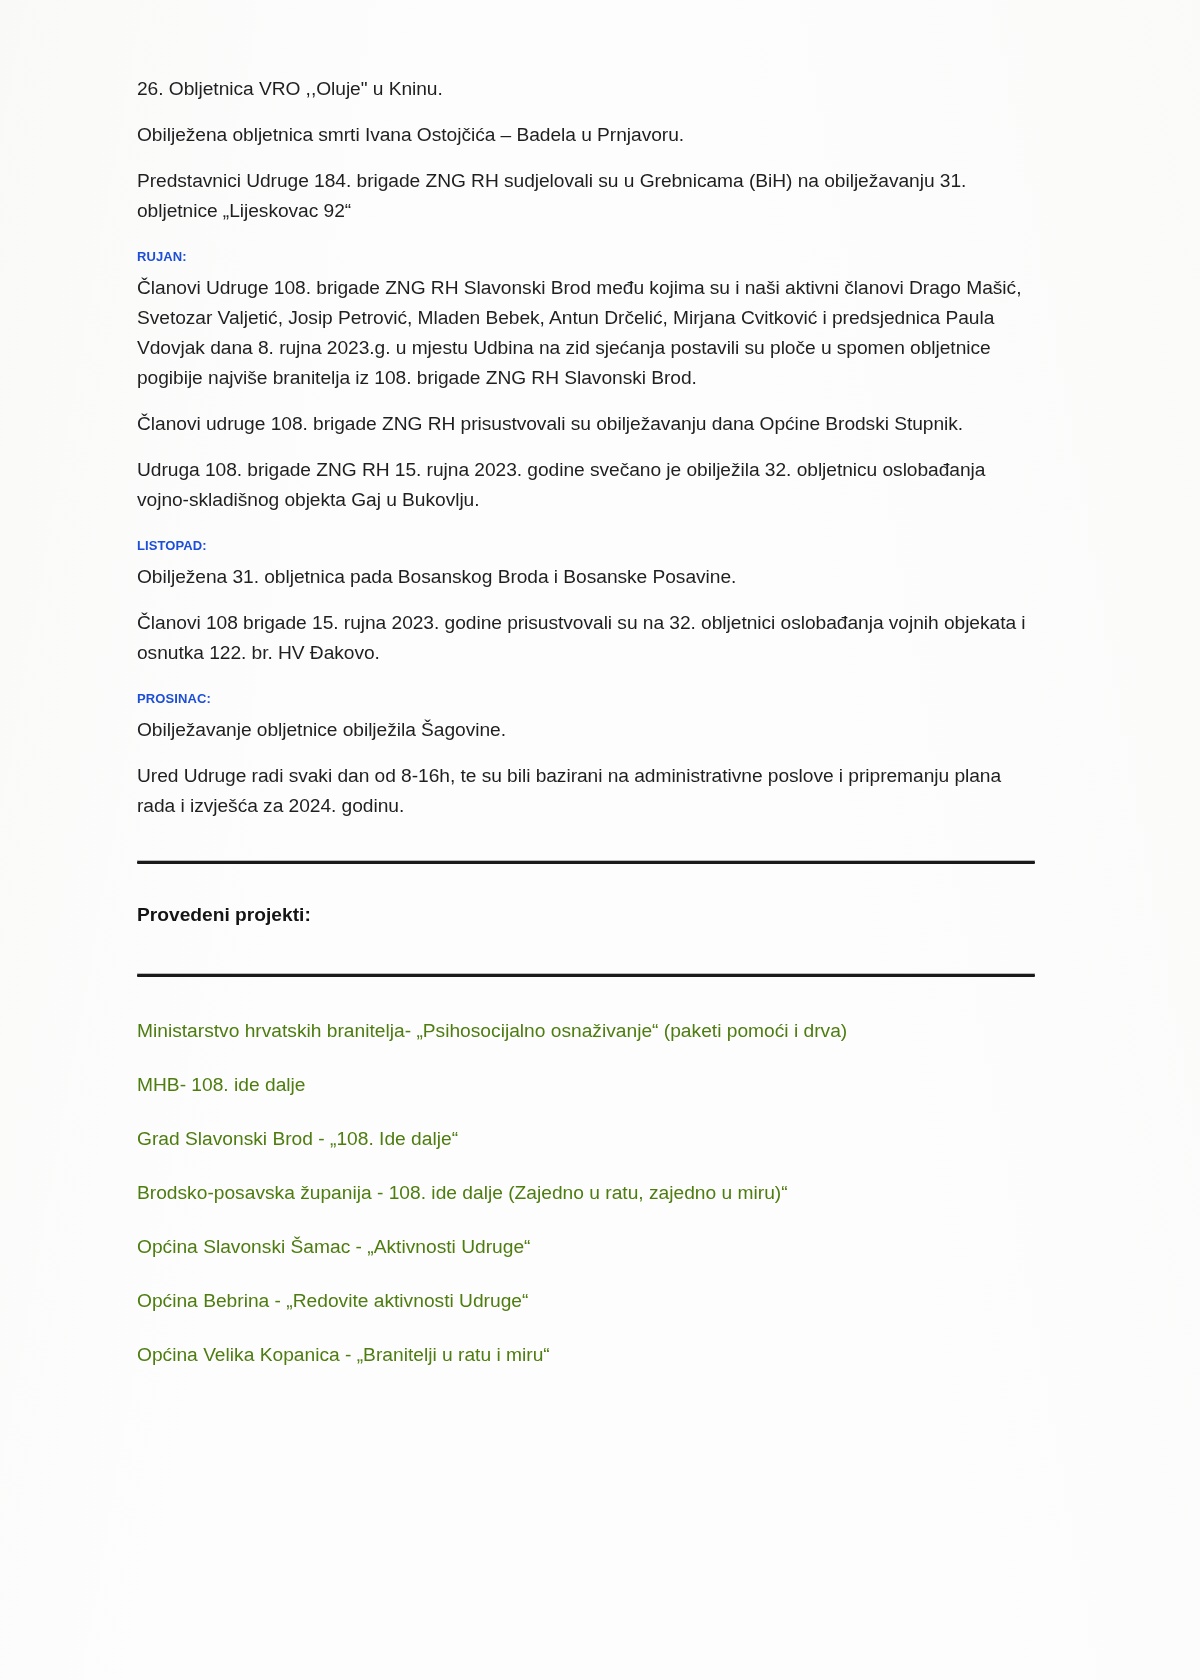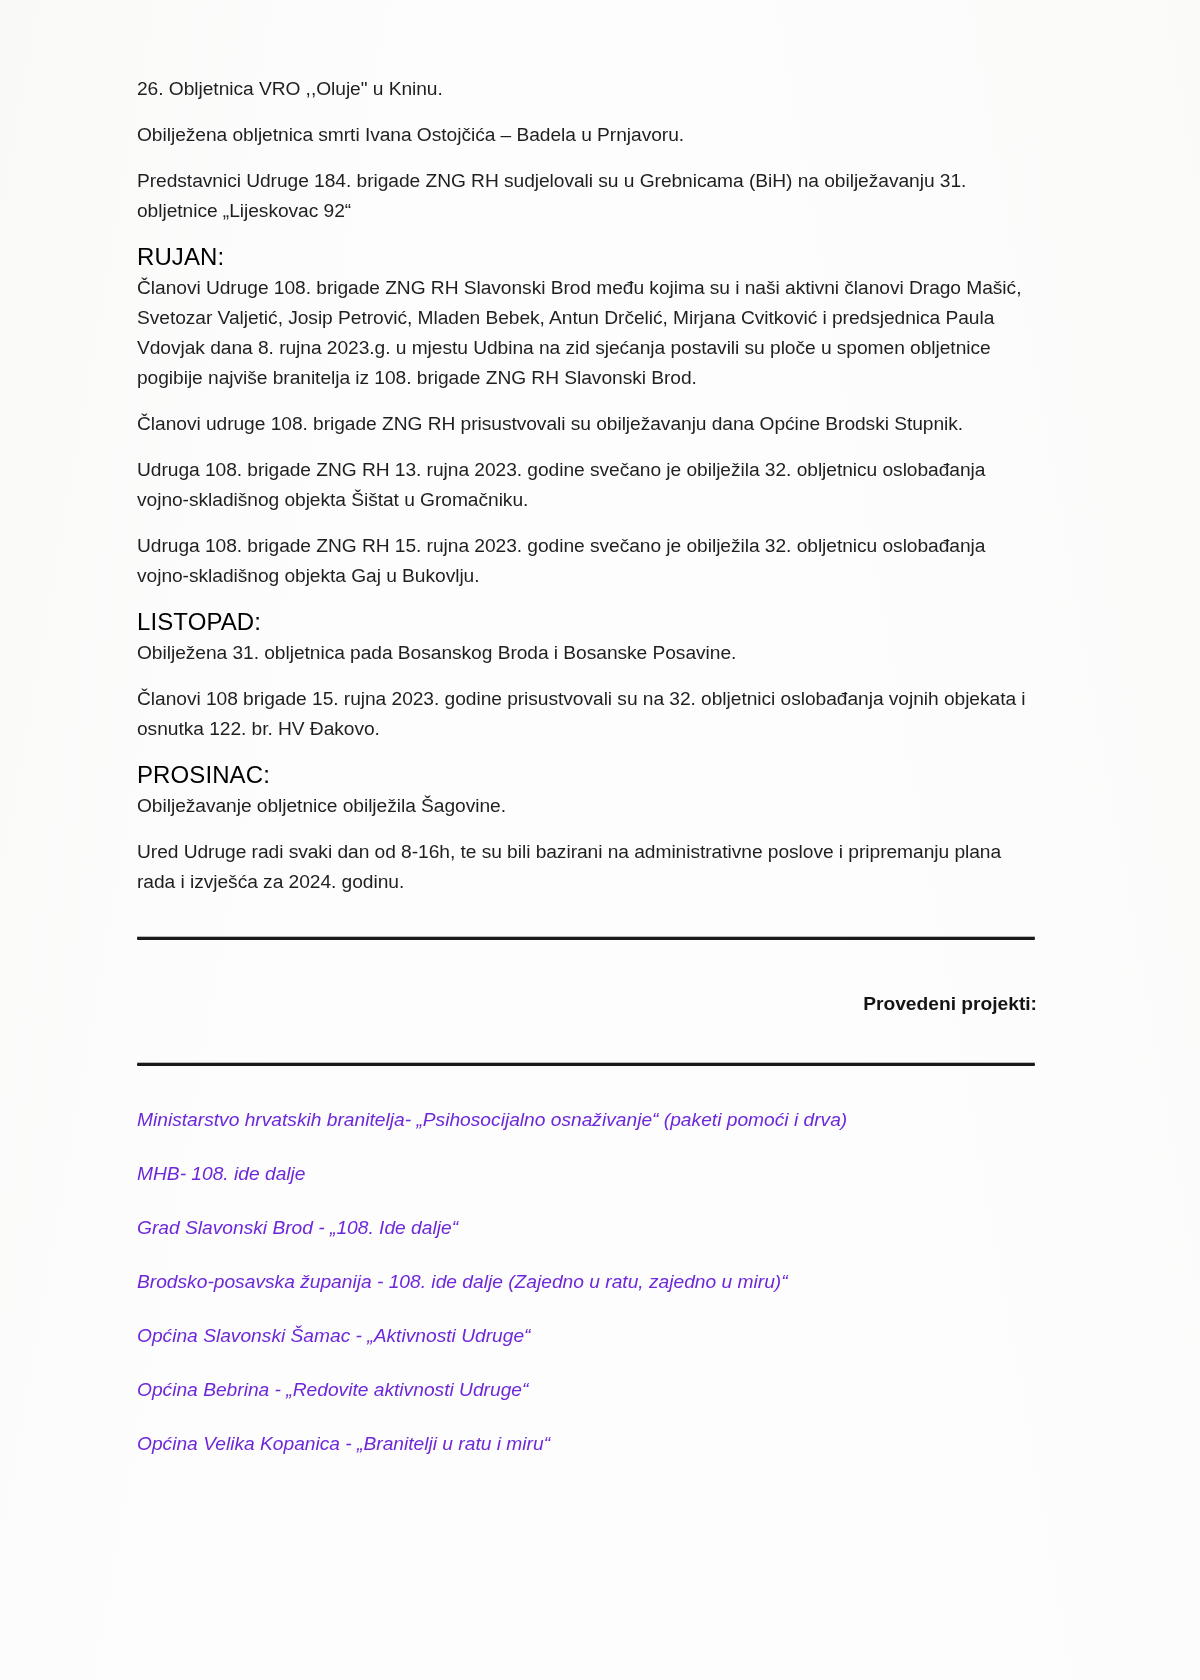--- a/index.html
+++ b/index.html
@@ -45,24 +45,24 @@
     margin: 0 0 16px 0;
     font-size: 19.2px;
     line-height: 30px;
     letter-spacing: -0.05px;
     color: #1f1f1f;
     text-rendering: optimizeLegibility;
   }
 
   .month-heading {
     margin: 0 0 1px 0;
-    font-size: 24px;
+    font-size: 13px;
     line-height: 30px;
-    font-weight: 400;
-    color: #000000;
+    font-weight: 700;
+    color: #1d4ed8;
     letter-spacing: 0.1px;
   }
 
   .section-title {
     margin: 0;
     font-size: 19.2px;
     line-height: 30px;
     font-weight: 700;
     color: #141414;
   }
@@ -79,49 +79,47 @@
     content: "";
     position: absolute;
     left: 0; right: 0; top: -1px;
     height: 1px;
     background: rgba(60,60,60,0.35);
   }
 
   #rule-top { margin-top: 40px; }
   #rule-bottom { margin-top: 44px; }
 
-  #projects-title-wrap { margin-top: 49px; text-align: right; }
+  #projects-title-wrap { margin-top: 36px; }
 
   #projects-list { margin-top: 40px; }
 
   p.project-item {
     margin: 0 0 26px 0;
     font-size: 19.2px;
     line-height: 28px;
-    color: #6d28d9;
-    font-style: italic;
+    color: #4d7c0f;
   }
   p.project-item:last-child { margin-bottom: 16px; }
 </style>
 </head>
 <body>
 
 <div id="page">
   <div id="scan-tint"></div>
 
   <div id="content">
 
     <p class="para">26. Obljetnica VRO ,,Oluje" u Kninu.</p>
     <p class="para">Obilježena obljetnica smrti Ivana Ostojčića – Badela u Prnjavoru.</p>
     <p class="para">Predstavnici Udruge 184. brigade ZNG RH sudjelovali su u Grebnicama (BiH) na obilježavanju 31. obljetnice „Lijeskovac 92“</p>
 
     <h2 class="month-heading">RUJAN:</h2>
     <p class="para">Članovi Udruge 108. brigade ZNG RH Slavonski Brod među kojima su i naši aktivni članovi Drago Mašić, Svetozar Valjetić, Josip Petrović, Mladen Bebek, Antun Drčelić, Mirjana Cvitković i predsjednica Paula Vdovjak dana 8. rujna 2023.g. u mjestu Udbina na zid sjećanja postavili su ploče u spomen obljetnice pogibije najviše branitelja iz 108. brigade ZNG RH Slavonski Brod.</p>
     <p class="para">Članovi udruge 108. brigade ZNG RH prisustvovali su obilježavanju dana Općine Brodski Stupnik.</p>
-    <p class="para">Udruga 108. brigade ZNG RH 13. rujna 2023. godine svečano je obilježila 32. obljetnicu oslobađanja vojno-skladišnog objekta Šištat u Gromačniku.</p>
     <p class="para">Udruga 108. brigade ZNG RH 15. rujna 2023. godine svečano je obilježila 32. obljetnicu oslobađanja vojno-skladišnog objekta Gaj u Bukovlju.</p>
 
     <h2 class="month-heading">LISTOPAD:</h2>
     <p class="para">Obilježena 31. obljetnica pada Bosanskog Broda i Bosanske Posavine.</p>
     <p class="para">Članovi 108 brigade 15. rujna 2023. godine prisustvovali su na 32. obljetnici oslobađanja vojnih objekata i osnutka 122. br. HV Đakovo.</p>
 
     <h2 class="month-heading">PROSINAC:</h2>
     <p class="para">Obilježavanje obljetnice obilježila Šagovine.</p>
     <p class="para">Ured Udruge radi svaki dan od 8-16h, te su bili bazirani na administrativne poslove i pripremanju plana rada i izvješća za 2024. godinu.</p>
 

